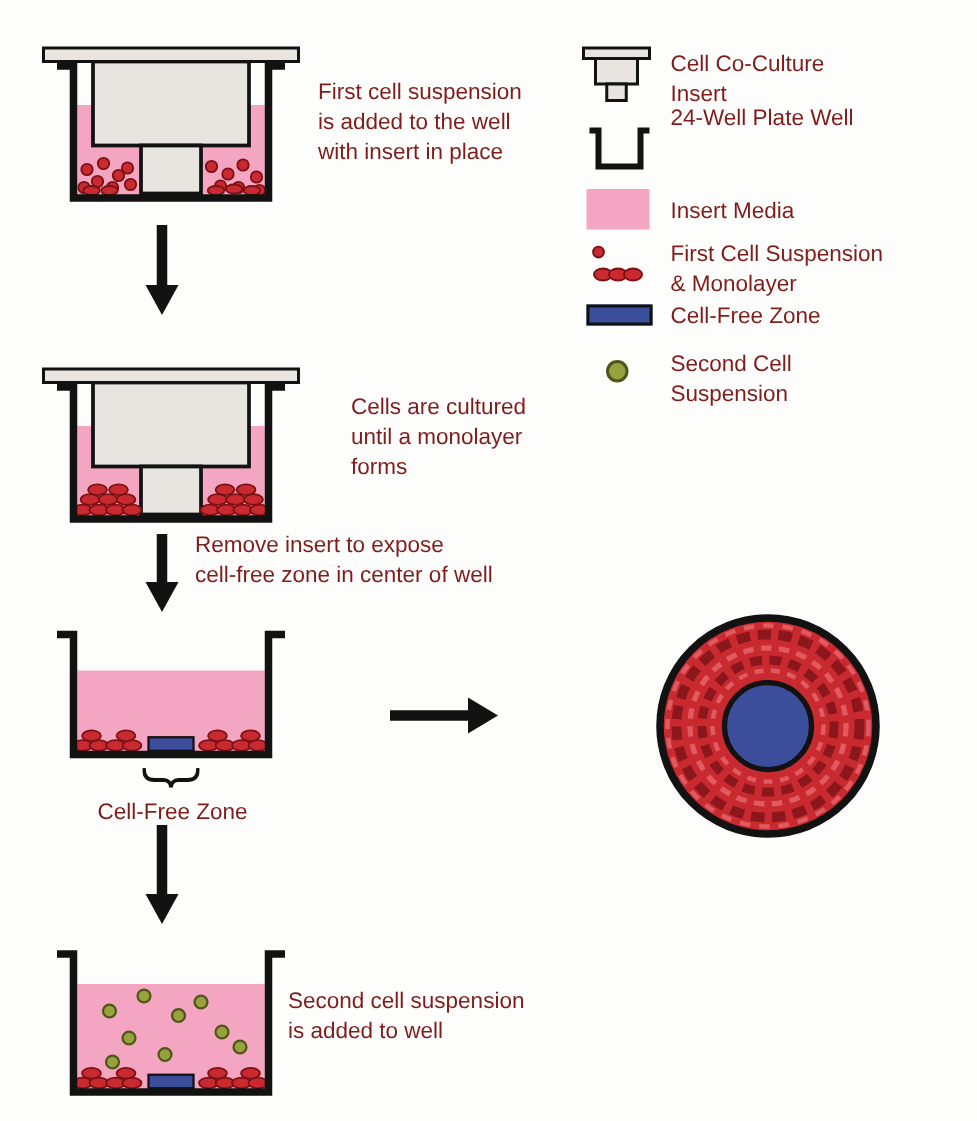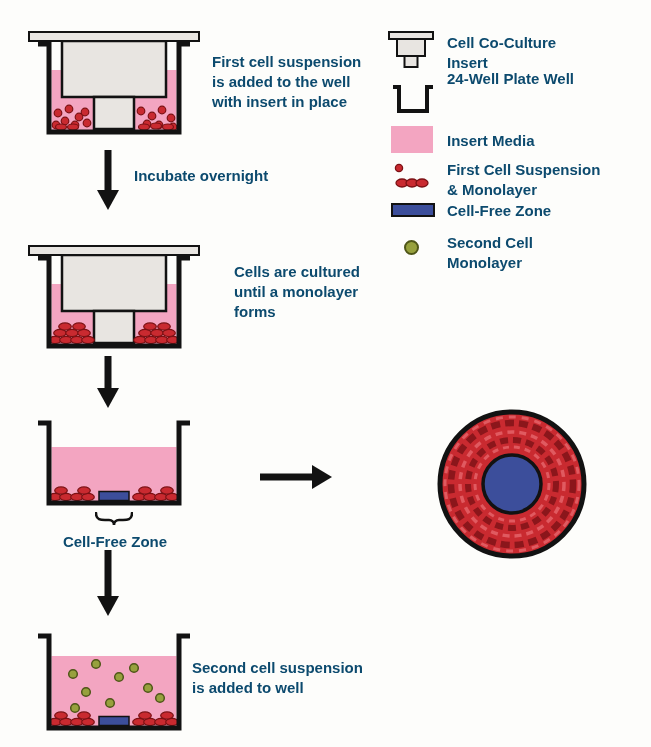--- a/index.html
+++ b/index.html
@@ -6,24 +6,24 @@
   body { font-family: "Liberation Sans", sans-serif; }
   #canvas {
     position: relative;
     width: 651px; height: 747px;
     background: var(--background, #fdfdfb);
     overflow: hidden;
   }
   .abs { position: absolute; }
   .cap {
     position: absolute;
-    font-weight: bold;
+    font-weight: normal;
     font-size: 15px;
     line-height: 1.32;
-    color: #0c4a6e;
+    color: #7f1d1d;
     white-space: pre-line;
   }
   .center { text-align: center; }
   
   .f-media { fill: var(--culture_media_pink); }
   .f-grey  { fill: var(--insert_grey); }
   .f-red   { fill: var(--first_cell_red); }
   .s-red   { stroke: var(--first_cell_dark); }
   .f-blue  { fill: var(--cell_free_blue); }
   .f-olive { fill: var(--second_cell_olive); }
@@ -84,21 +84,20 @@
     <rect class="f-grey s-out" stroke-width="2" x="1" y="6" width="170" height="9"></rect>
   </svg>
   <div class="cap" style="left:212px; top:52px; width:185px;">First cell suspension
 is added to the well
 with insert in place</div>
 
   <svg class="abs" style="left:92px; top:150px;" width="32" height="62" viewBox="0 0 32 62">
     <rect class="f-out" x="12.5" y="0" width="7" height="40"></rect>
     <polygon class="f-out" points="5,40 27,40 16,60"></polygon>
   </svg>
-  <div class="cap" style="left:134px; top:166px;">Incubate overnight</div>
 
   <svg class="abs" style="left:28px; top:240px;" width="172" height="112" viewBox="0 0 172 112">
     <rect class="f-media" x="23.5" y="44" width="125" height="60"></rect>
     <rect class="f-grey s-out" stroke-width="2.5" x="34" y="15" width="104" height="56"></rect>
     <rect class="f-grey s-out" stroke-width="2.5" x="66" y="71" width="40" height="32"></rect>
     <g class="f-red s-red" stroke-width="1.2">
       <ellipse cx="27" cy="100" rx="6.3" ry="3.6"></ellipse>
         <ellipse cx="38" cy="100" rx="6.3" ry="3.6"></ellipse>
       <ellipse cx="49" cy="100" rx="6.3" ry="3.6"></ellipse>
         <ellipse cx="60" cy="100" rx="6.3" ry="3.6"></ellipse>
@@ -121,20 +120,22 @@
     <rect class="f-grey s-out" stroke-width="2" x="1" y="6" width="170" height="9"></rect>
   </svg>
   <div class="cap" style="left:234px; top:262px; width:170px;">Cells are cultured
 until a monolayer
 forms</div>
 
   <svg class="abs" style="left:92px; top:356px;" width="32" height="54" viewBox="0 0 32 54">
     <rect class="f-out" x="12.5" y="0" width="7" height="32"></rect>
     <polygon class="f-out" points="5,32 27,32 16,52"></polygon>
   </svg>
+  <div class="cap" style="left:130px; top:354px; width:260px;">Remove insert to expose
+cell-free zone in center of well</div>
 
   <svg class="abs" style="left:28px; top:415px;" width="172" height="96" viewBox="0 0 172 96">
     <rect class="f-media" x="23.5" y="32" width="125" height="54"></rect>
     <g class="f-red s-red" stroke-width="1.2">
       <ellipse cx="27" cy="82" rx="6.3" ry="3.6"></ellipse>
         <ellipse cx="38" cy="82" rx="6.3" ry="3.6"></ellipse>
       <ellipse cx="49" cy="82" rx="6.3" ry="3.6"></ellipse>
         <ellipse cx="60" cy="82" rx="6.3" ry="3.6"></ellipse>
       <ellipse cx="111" cy="82" rx="6.3" ry="3.6"></ellipse>
         <ellipse cx="122" cy="82" rx="6.3" ry="3.6"></ellipse>
@@ -233,15 +234,15 @@
     </g>
   </svg>
   <div class="cap" style="left:447px; top:160px;">First Cell Suspension
 &amp; Monolayer</div>
 
   <div class="swatch-blue" style="left:391px; top:203px; width:40px; height:10px;"></div>
   <div class="cap" style="left:447px; top:201px;">Cell-Free Zone</div>
 
   <div class="dot-olive" style="left:404px; top:240px;"></div>
   <div class="cap" style="left:447px; top:233px;">Second Cell
-Monolayer</div>
+Suspension</div>
 
 </div>
 
 </body></html>

